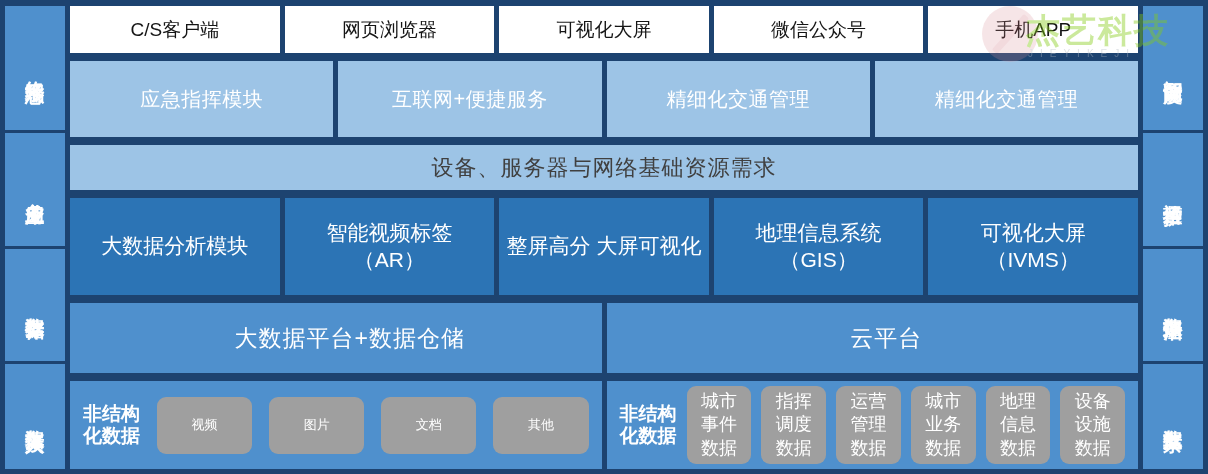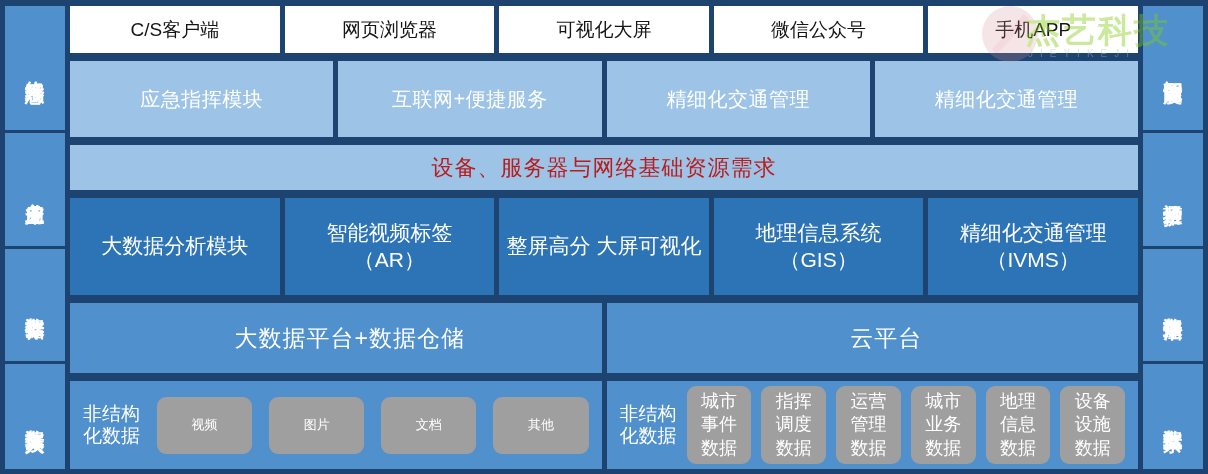--- a/index.html
+++ b/index.html
@@ -85,21 +85,21 @@
     justify-content: center;
     min-width: 0;
     letter-spacing: .5px;
   }
 
   
   .row-banner { height: 45px; }
   .banner {
     flex: 1 1 auto;
     background: #9dc4e6;
-    color: #b91c1c;
+    color: #404040;
     font-size: 22px;
     display: flex;
     align-items: center;
     justify-content: center;
     letter-spacing: 1px;
   }
 
   
   .row-platform { height: 97px; }
   .plat-card {
@@ -141,21 +141,21 @@
     gap: 11px;
     padding: 0 13px;
     min-width: 0;
     overflow: hidden;
   }
   .access-group.left  { flex: 1 1 0; gap: 17px; }
   .access-group.right { flex: 1 1 0; gap: 10px; }
   .access-label {
     color: #ffffff;
     font-size: 19px;
-    font-weight: normal;
+    font-weight: bold;
     line-height: 1.15;
     text-align: center;
     flex: none;
     white-space: pre-line;
   }
   .chip {
     background: #9f9f9f;
     color: #ffffff;
     border-radius: 9px;
     display: flex;
@@ -248,21 +248,21 @@
     </div>
 
     <div class="row row-platform">
       <div class="plat-card">大数据分析模块</div>
       <div class="plat-card">智能视频标签
 （AR）</div>
       <div class="plat-card">整屏高分
 大屏可视化</div>
       <div class="plat-card">地理信息系统
 （GIS）</div>
-      <div class="plat-card">精细化交通管理
+      <div class="plat-card">可视化大屏
 （IVMS）</div>
     </div>
 
     <div class="row row-storage">
       <div class="store-card left">大数据平台+数据仓储</div>
       <div class="store-card right">云平台</div>
     </div>
 
     <div class="row row-access">
 

